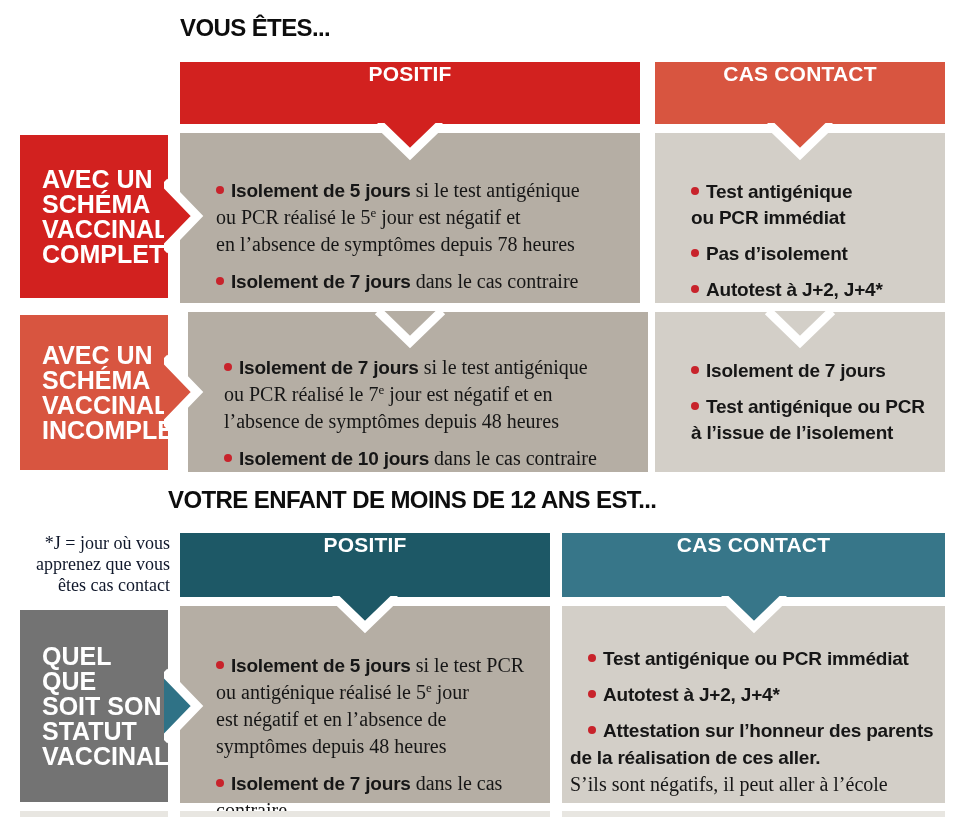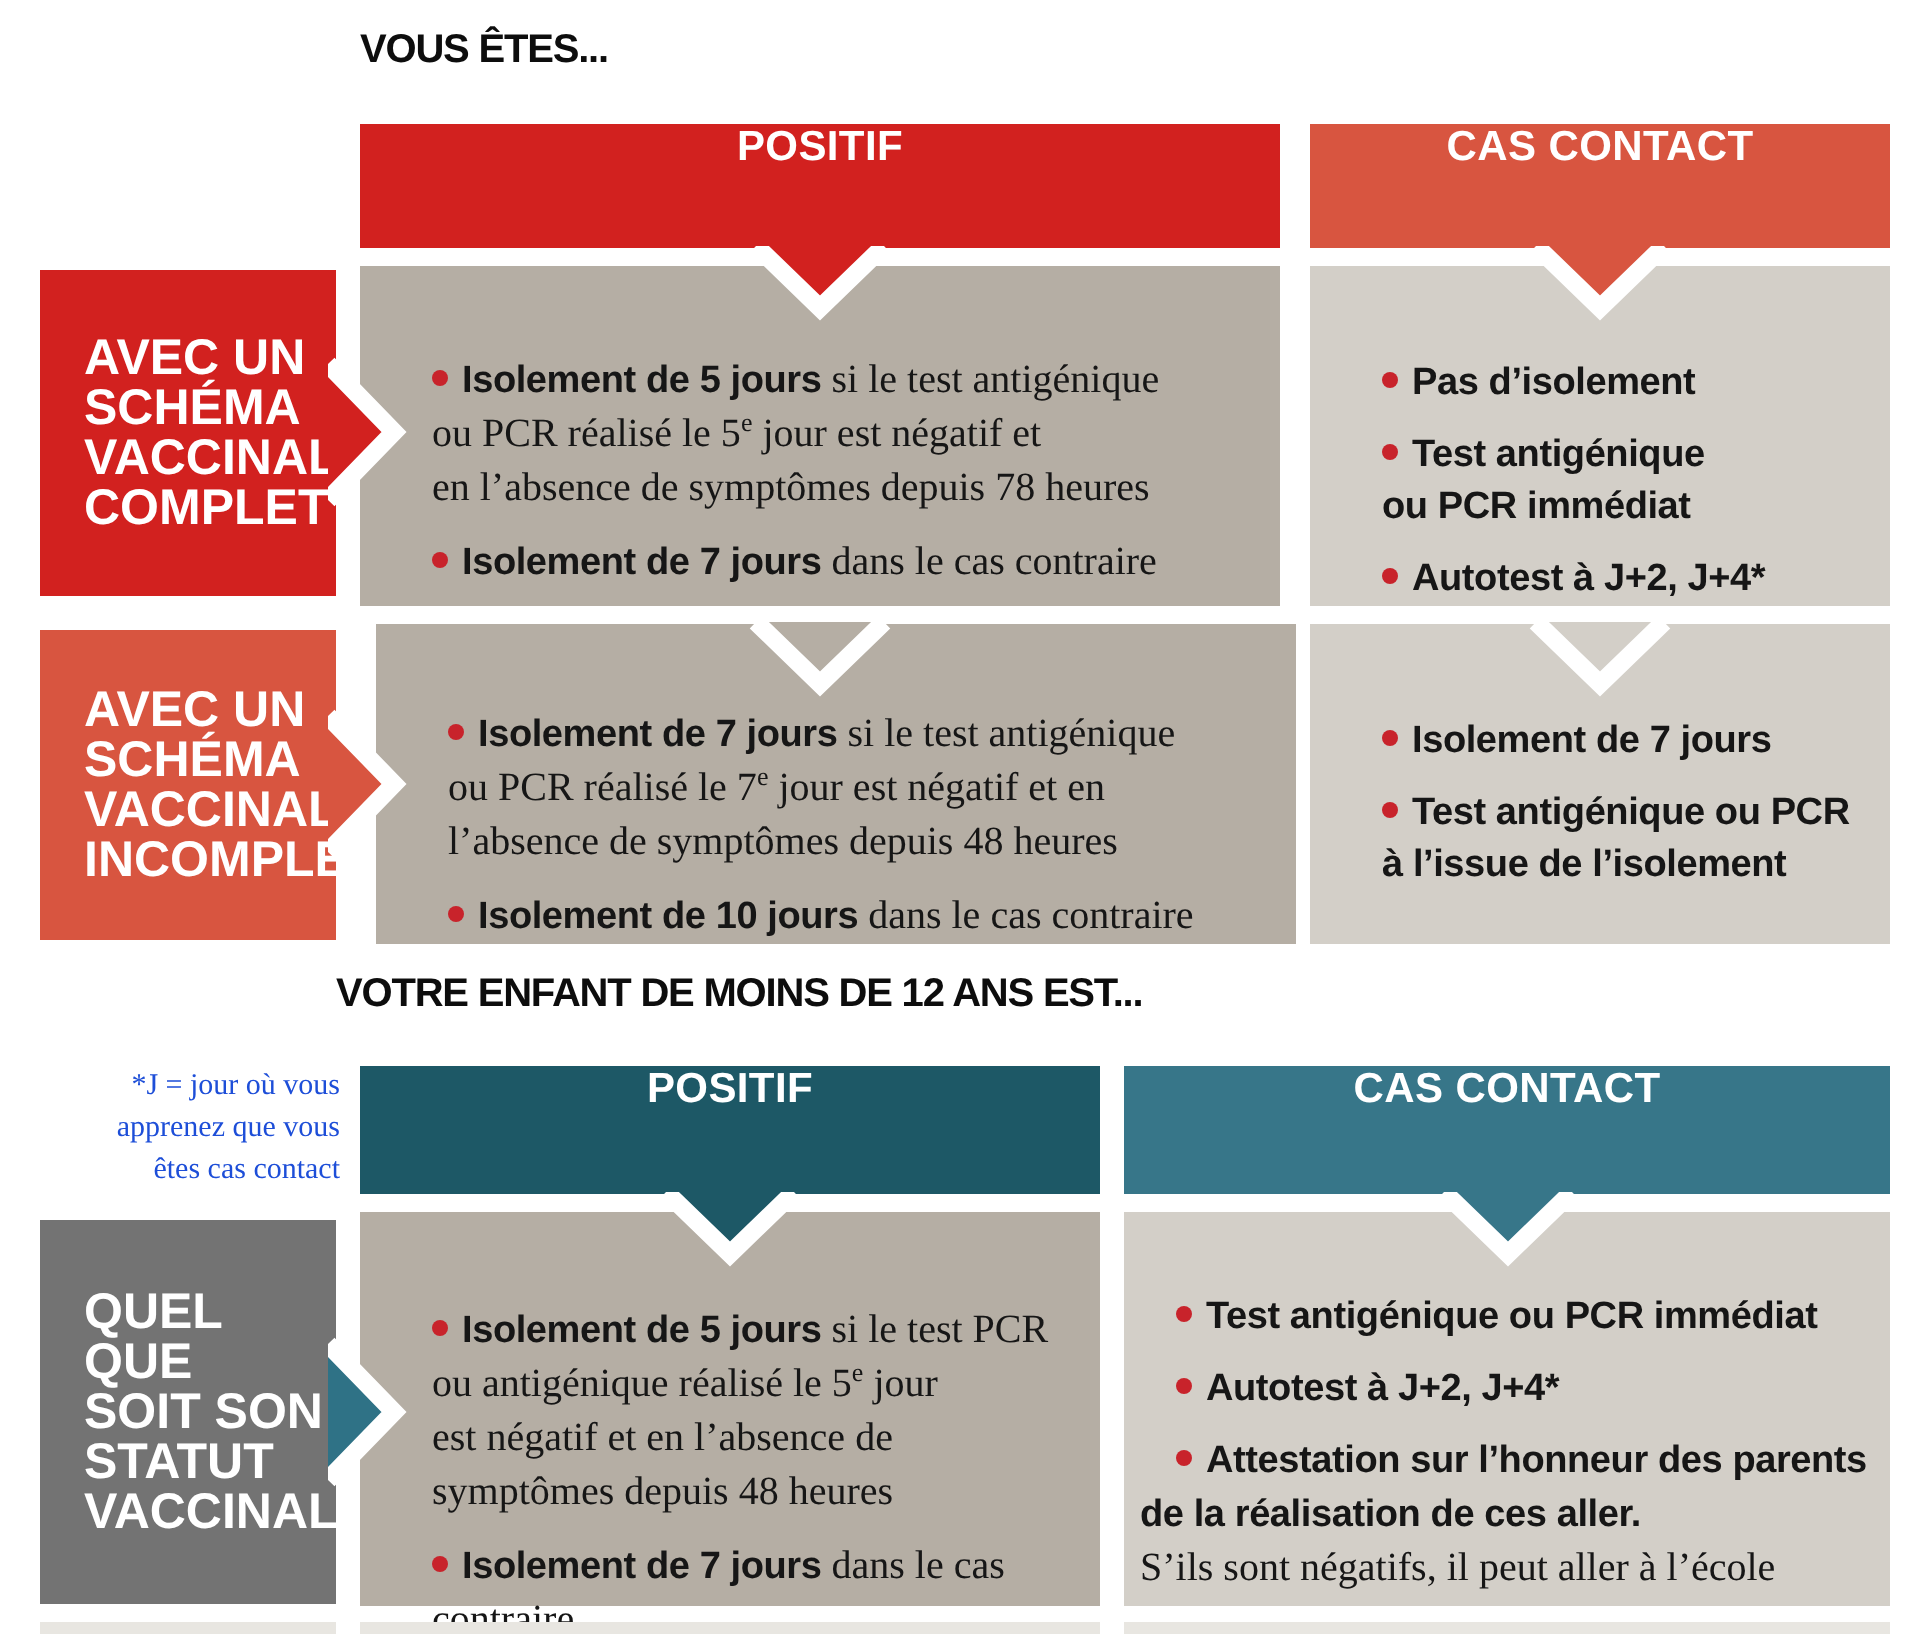--- a/index.html
+++ b/index.html
@@ -2,21 +2,21 @@
 <html><head>
 <meta charset="utf-8">
 <style>
   html,body{margin:0;padding:0;background:#ffffff;}
   #stage{
     position:relative;width:960px;height:817px;background:#ffffff;overflow:hidden;
     font-family:"Liberation Sans",sans-serif;color:#131313;
   }
   .abs{position:absolute;}
   .title{
-    font-size:20px;font-weight:bold;letter-spacing:-0.6px;color:#0d0d0d;
+    font-size:24px;font-weight:bold;letter-spacing:-0.6px;color:#0d0d0d;
     white-space:nowrap;
   }
   .hdr{
     display:flex;align-items:flex-start;justify-content:center;
     color:#ffffff;font-weight:bold;font-size:21px;letter-spacing:0.2px;
   }
   .rowlabel{
     display:flex;align-items:center;
     color:#ffffff;font-weight:bold;font-size:25px;line-height:25px;
     padding-left:22px;box-sizing:border-box;white-space:pre-line;
@@ -55,22 +55,22 @@
   .cell p.bi sup{
     font-family:"Liberation Serif",serif;font-size:13px;line-height:0;vertical-align:super;
   }
   .cell p.bi .dot{
     display:inline-block;width:8px;height:8px;border-radius:50%;
     background:#c8232b;margin-right:7px;vertical-align:3px;
   }
   .cell.outdent{padding-left:8px;padding-right:6px;}
   .cell.outdent p.bi{text-indent:18px;}
   .footnote{
-    font-family:"Liberation Serif",serif;font-size:15px;line-height:21px;
-    text-align:right;white-space:pre-line;color:#1d4ed8;
+    font-family:"Liberation Serif",serif;font-size:18px;line-height:21px;
+    text-align:right;white-space:pre-line;color:#0f172a;
   }
   .bottombar{background:#e8e6e1;height:6px;}
 </style>
 </head>
 <body>
 
 <div id="stage">
 
   <div class="abs title" style="left:180px;top:14px;">VOUS ÊTES...</div>
 
@@ -85,23 +85,23 @@
 SCHÉMA
 VACCINAL
 COMPLET</div>
   <div class="abs cell bg-celldark" style="left:180px;top:133px;width:460px;height:170px;">
       <p class="bi"><span class="dot"></span><b>Isolement de 5 jours</b><span class="ser"> si le test antigénique
 ou PCR réalisé le 5</span><sup>e</sup><span class="ser"> jour est négatif et
 en l’absence de symptômes depuis 78 heures</span></p>
       <p class="bi"><span class="dot"></span><b>Isolement de 7 jours</b><span class="ser"> dans le cas contraire</span></p>
     </div>
   <div class="abs cell bg-celllight" style="left:655px;top:133px;width:290px;height:170px;padding-top:46px;">
-      <p class="bi"><span class="dot"></span><b>Pas d’isolement</b></p>
       <p class="bi"><span class="dot"></span><b>Test antigénique
 ou PCR immédiat</b></p>
+      <p class="bi"><span class="dot"></span><b>Pas d’isolement</b></p>
       <p class="bi"><span class="dot"></span><b>Autotest à J+2, J+4*</b></p>
     </div>
 
   <div class="abs rowlabel bg-orange" style="left:20px;top:315px;width:148px;height:155px;">AVEC UN
 SCHÉMA
 VACCINAL
 INCOMPLET</div>
   <div class="abs cell bg-celldark" style="left:188px;top:312px;width:460px;height:160px;padding-top:42px;">
       <p class="bi"><span class="dot"></span><b>Isolement de 7 jours</b><span class="ser"> si le test antigénique
 ou PCR réalisé le 7</span><sup>e</sup><span class="ser"> jour est négatif et en

